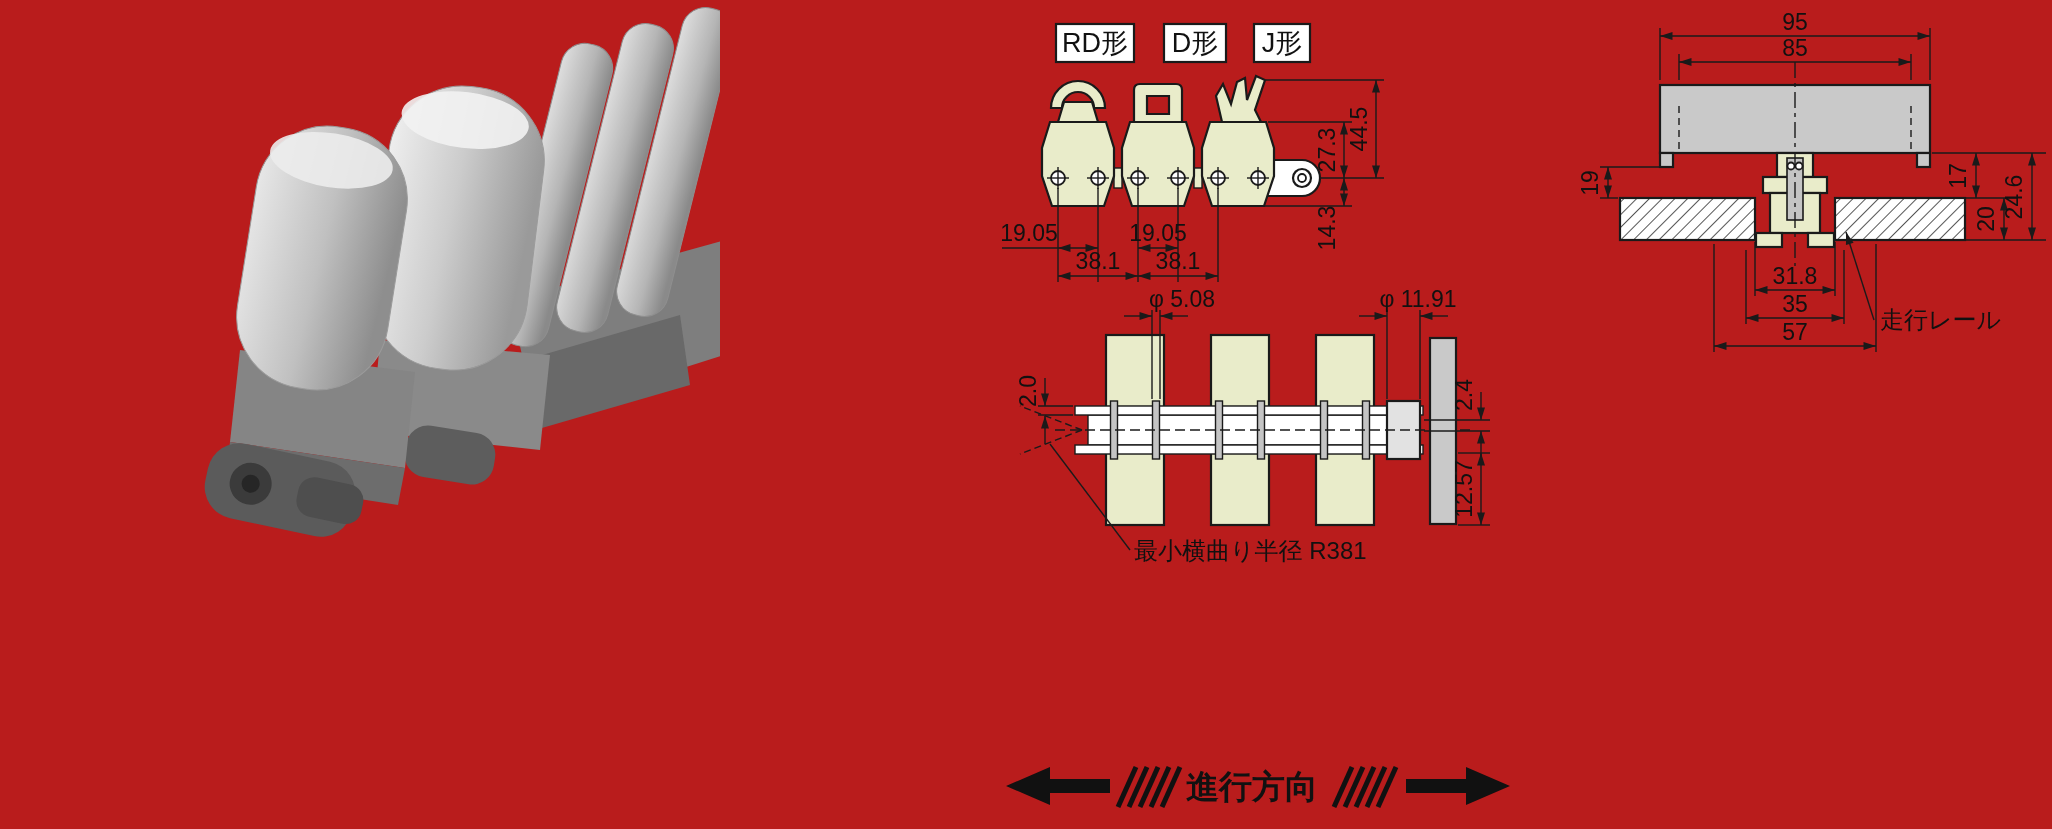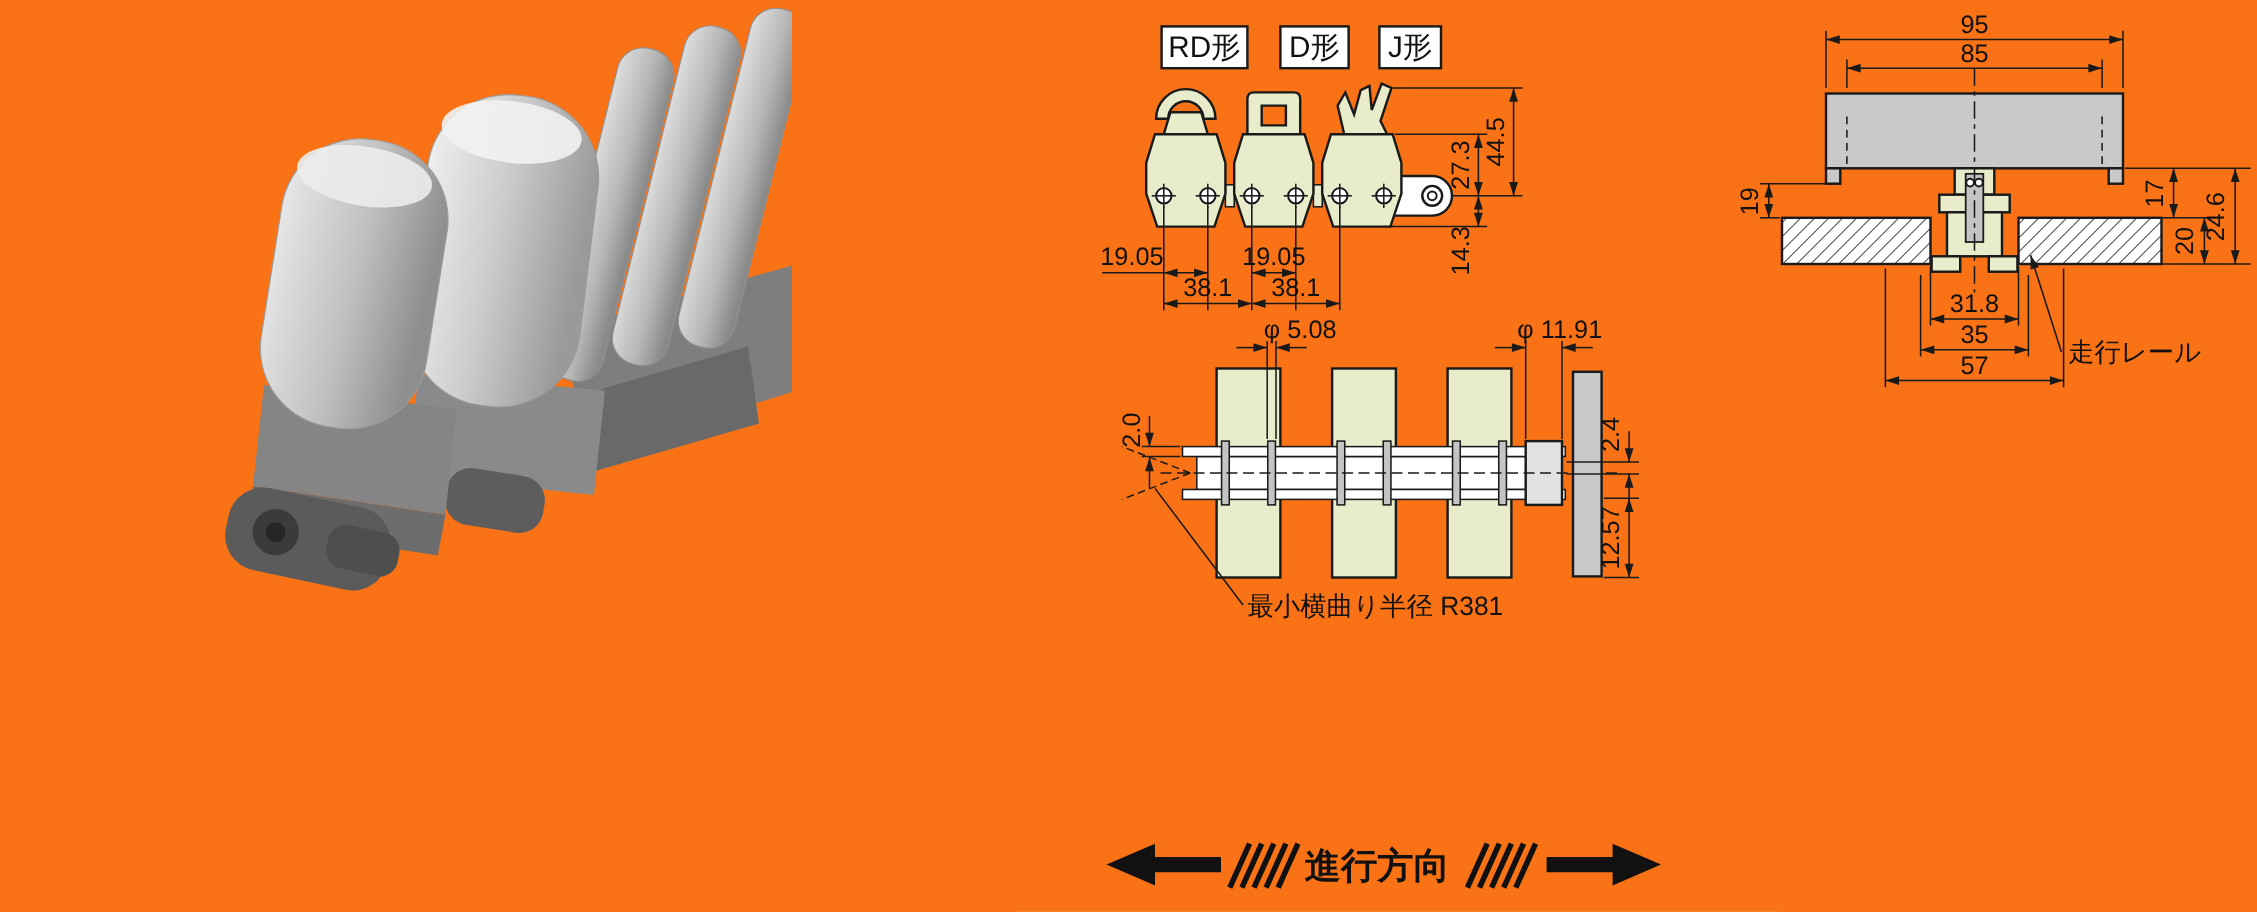--- a/index.html
+++ b/index.html
@@ -1,18 +1,18 @@
 <!DOCTYPE html>
 <html><head>
 <meta charset="utf-8">
 <style>
   *{margin:0;padding:0;box-sizing:border-box}
   html,body{background:#ffffff}
   body{font-family:"Liberation Sans","DejaVu Sans",sans-serif}
-  #stage{position:relative;width:2052px;height:829px;background:#f97316;overflow:hidden}
+  #stage{position:relative;width:2052px;height:829px;background:#b91c1c;overflow:hidden}
   .abs{position:absolute}
   svg text{fill:#111111;font-family:"Liberation Sans","DejaVu Sans",sans-serif}
   .dim{font-size:23px}
   .lbl{font-size:27px}
   .note{font-size:24px}
   .dir{font-size:33px;font-weight:bold}
   .ol{stroke:#1a1a1a;stroke-width:2.2}
   .tl{stroke:#1a1a1a;stroke-width:1.4;fill:none}
   .fG{fill:#e9ecca}
   .fW{fill:#ffffff}

